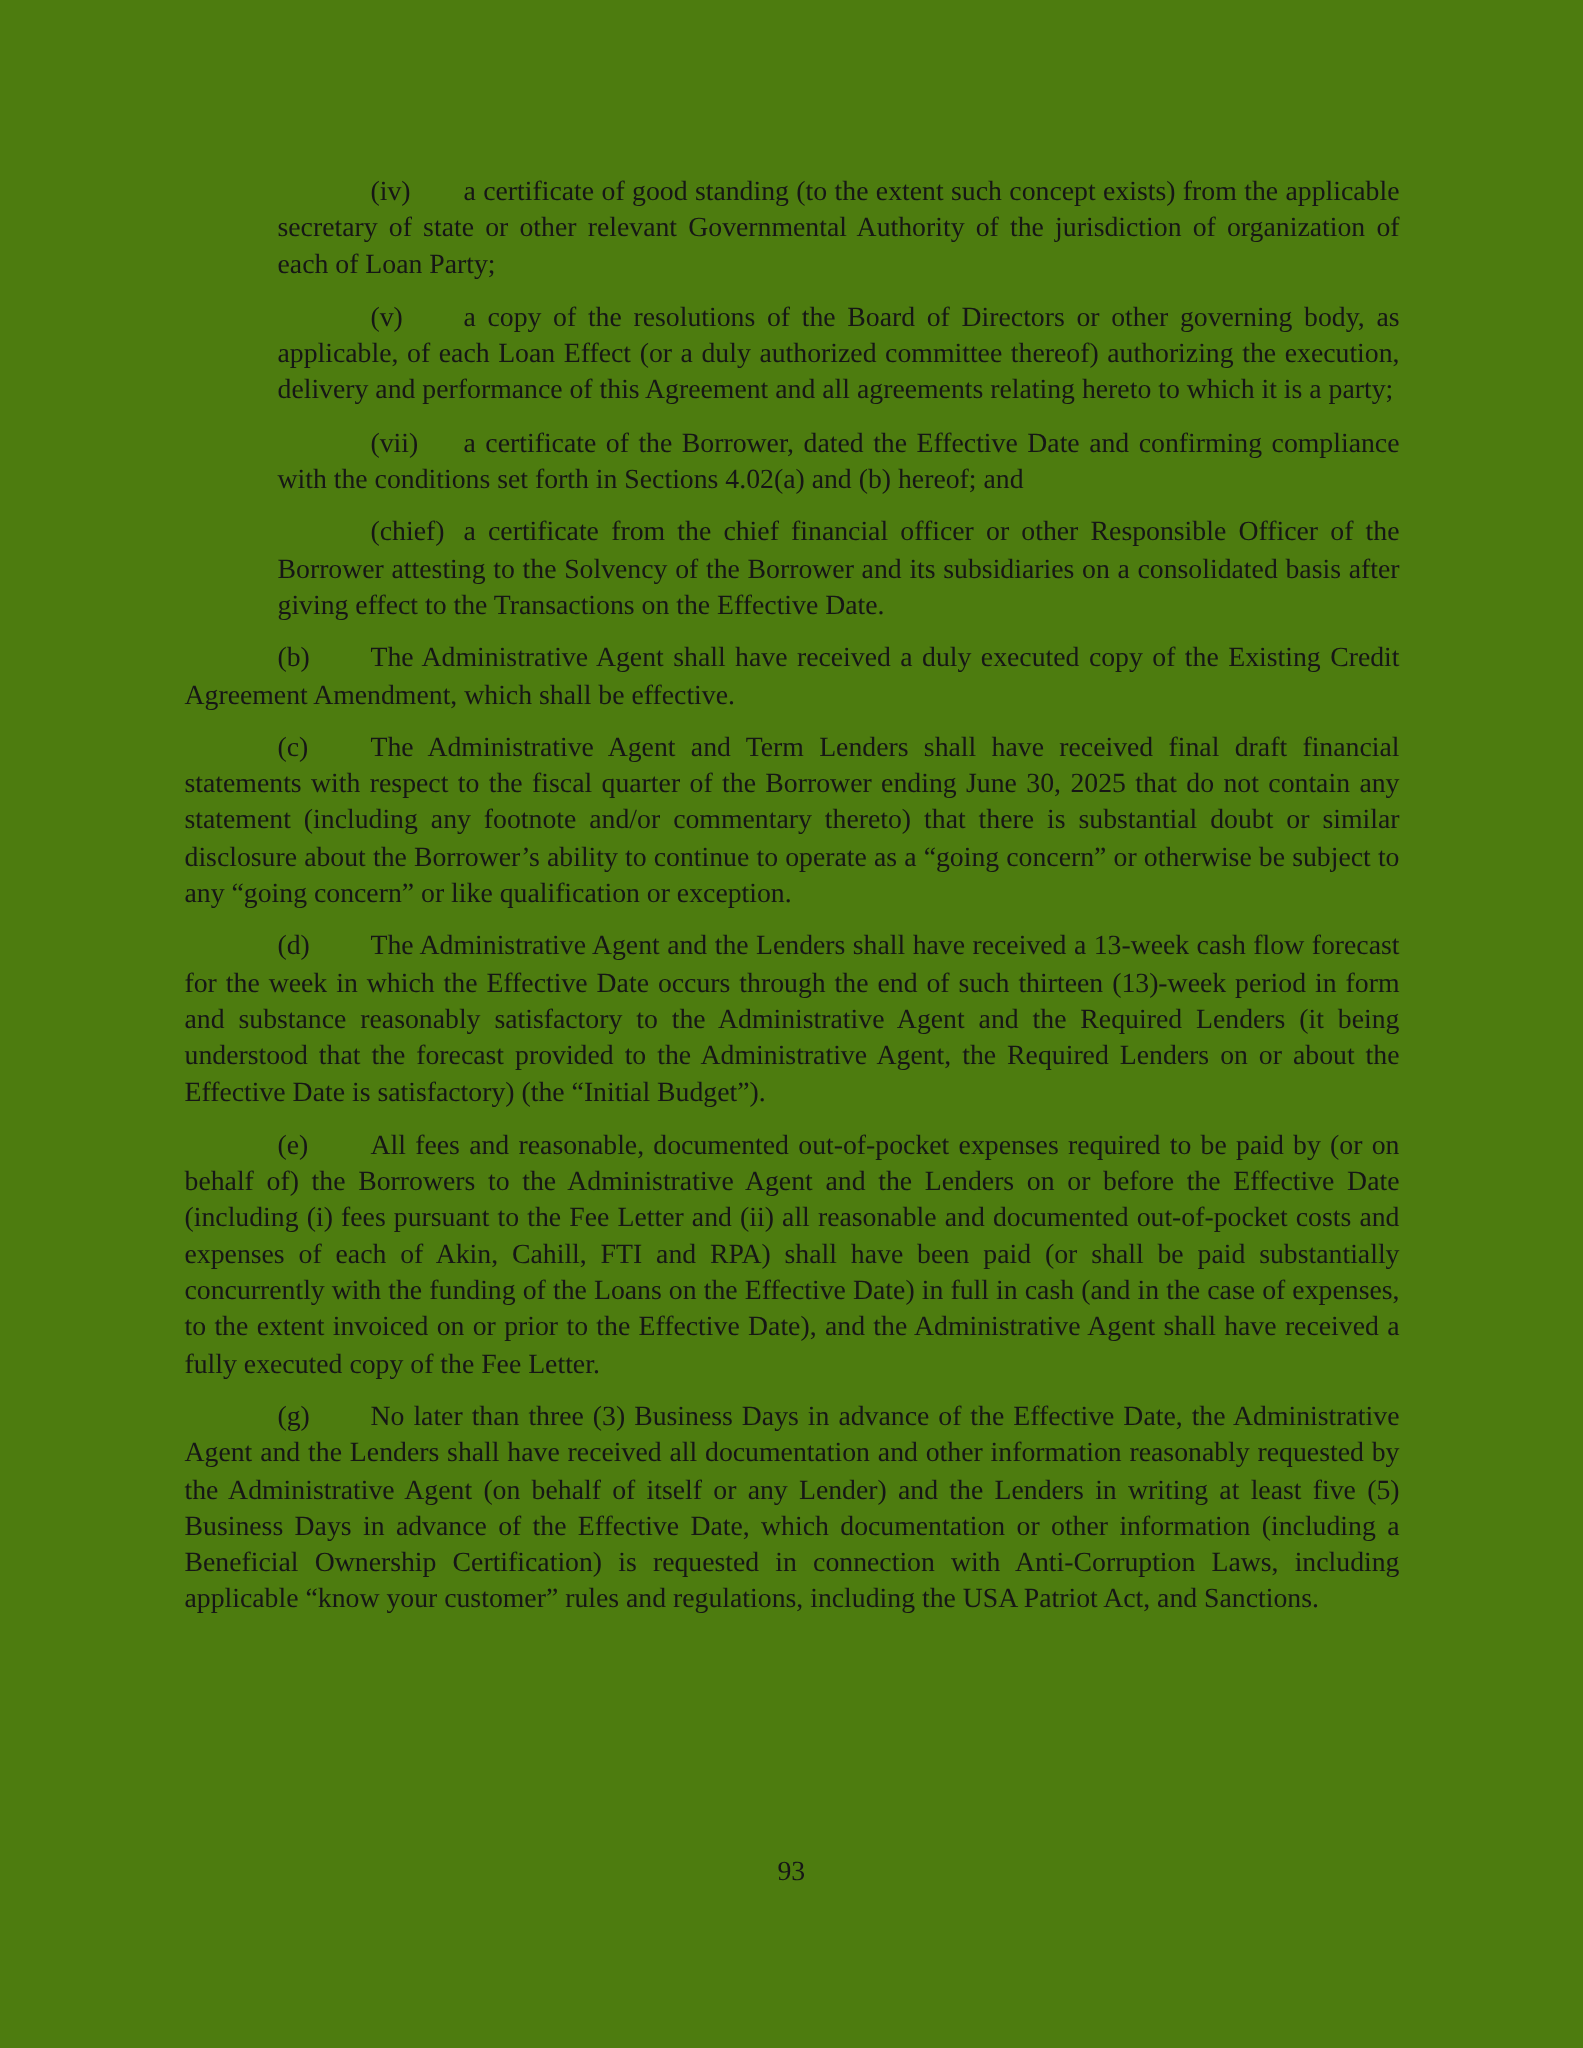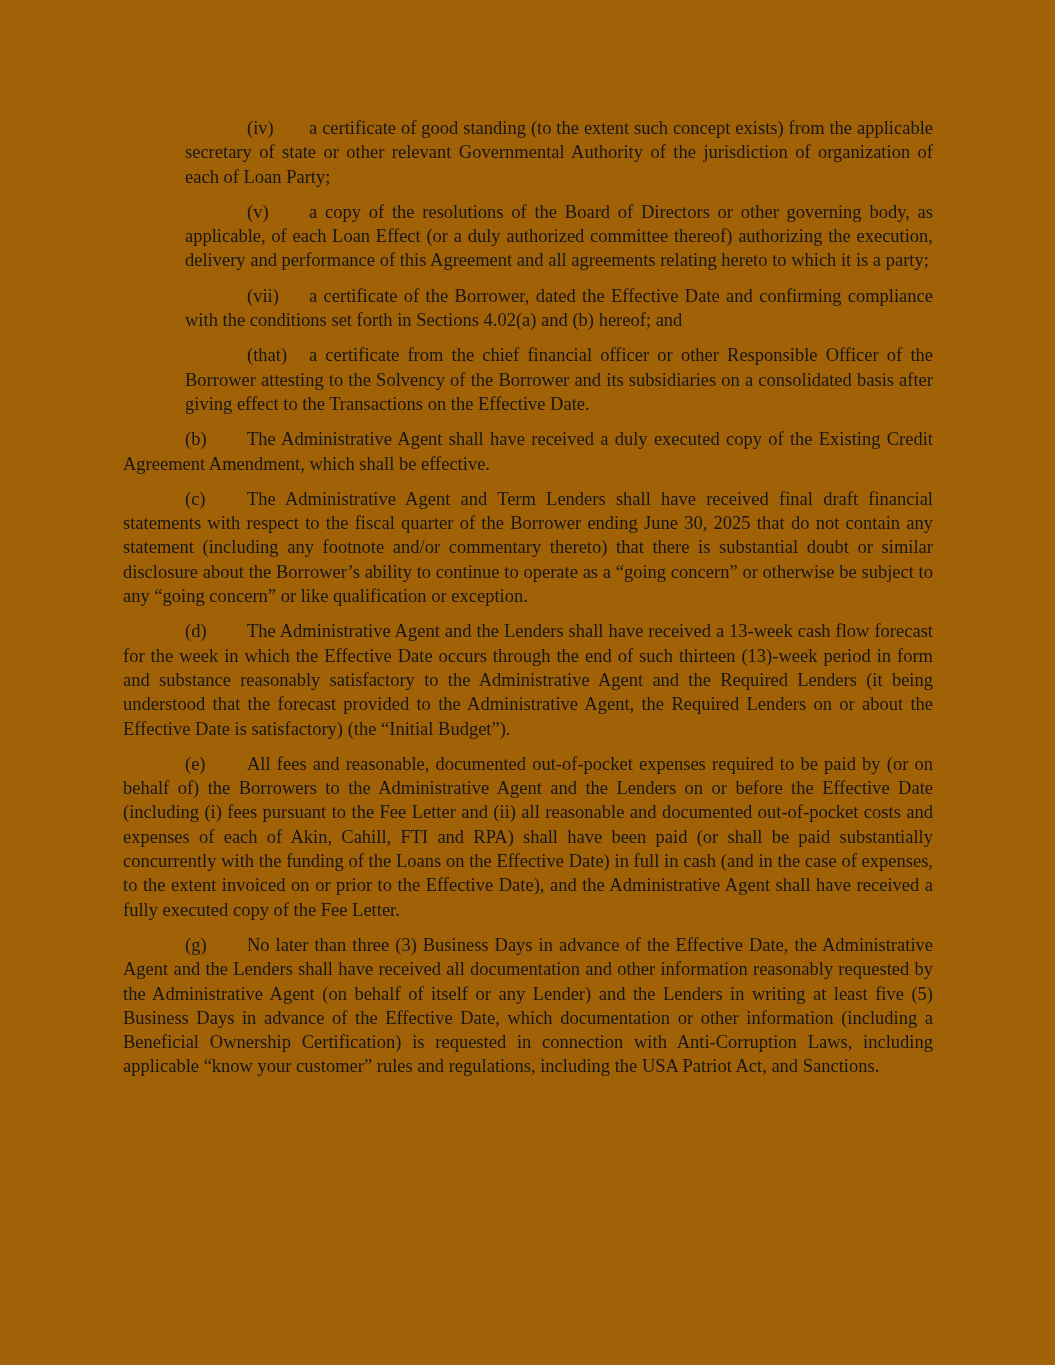--- a/index.html
+++ b/index.html
@@ -4,21 +4,21 @@
 <style>
   html, body {
     margin: 0;
     padding: 0;
     background: #ffffff;
   }
   .page {
     position: relative;
     width: 1055px;
     height: 1365px;
-    background: #a16207;
+    background: #4d7c0f;
     font-family: "Liberation Serif", "DejaVu Serif", serif;
     font-size: 18.5px;
     line-height: 24.3px;
     color: #161616;
     overflow: hidden;
   }
   .content {
     position: absolute;
     left: 123px;
     top: 116px;
@@ -52,26 +52,27 @@
 
 <div class="page">
   <div class="content">
   <p class="para sub"><span class="plabel">(iv)</span><span class="ptext"><span>a certificate of good standing (to the extent such concept exists) from the applicable secretary of state or other relevant Governmental Authority of the jurisdiction of organization of each of Loan Party;</span></span></p>
 
   <p class="para sub"><span class="plabel">(v)</span><span class="ptext"><span>a copy of the resolutions of the Board of Directors or other governing body, as applicable, of each Loan Effect (or a duly authorized committee thereof) authorizing the execution, delivery and performance of this Agreement and all agreements relating hereto to which it is a party;</span></span></p>
 
 
   <p class="para sub"><span class="plabel">(vii)</span><span class="ptext"><span>a certificate of the Borrower, dated the Effective Date and confirming compliance with the conditions set forth in </span><span class="seg-u">Sections 4.02(a)</span><span> and </span><span class="seg-u">(b)</span><span> hereof; and</span></span></p>
 
-  <p class="para sub"><span class="plabel">(that)</span><span class="ptext"><span>a certificate from the chief financial officer or other Responsible Officer of the Borrower attesting to the Solvency of the Borrower and its subsidiaries on a consolidated basis after giving effect to the Transactions on the Effective Date.</span></span></p>
+  <p class="para sub"><span class="plabel">(chief)</span><span class="ptext"><span>a certificate from the chief financial officer or other Responsible Officer of the Borrower attesting to the Solvency of the Borrower and its subsidiaries on a consolidated basis after giving effect to the Transactions on the Effective Date.</span></span></p>
 
   <p class="para"><span class="plabel">(b)</span><span class="ptext"><span>The Administrative Agent shall have received a duly executed copy of the Existing Credit Agreement Amendment, which shall be effective.</span></span></p>
 
   <p class="para"><span class="plabel">(c)</span><span class="ptext"><span>The Administrative Agent and Term Lenders shall have received final draft financial statements with respect to the fiscal quarter of the Borrower ending June 30, 2025 that do not contain any statement (including any footnote and/or commentary thereto) that there is substantial doubt or similar disclosure about the Borrower’s ability to continue to operate as a “going concern” or otherwise be subject to any “going concern” or like qualification or exception.</span></span></p>
 
   <p class="para"><span class="plabel">(d)</span><span class="ptext"><span>The Administrative Agent and the Lenders shall have received a 13-week cash flow forecast for the week in which the Effective Date occurs through the end of such thirteen (13)-week period in form and substance reasonably satisfactory to the Administrative Agent and the Required Lenders (it being understood that the forecast provided to the Administrative Agent, the Required Lenders on or about the Effective Date is satisfactory) (the “</span><span class="seg-u">Initial Budget</span><span>”).</span></span></p>
 
   <p class="para"><span class="plabel">(e)</span><span class="ptext"><span>All fees and reasonable, documented out-of-pocket expenses required to be paid by (or on behalf of) the Borrowers to the Administrative Agent and the Lenders on or before the Effective Date (including (i) fees pursuant to the Fee Letter and (ii) all reasonable and documented out-of-pocket costs and expenses of each of Akin, Cahill, FTI and RPA) shall have been paid (or shall be paid substantially concurrently with the funding of the Loans on the Effective Date) in full in cash (and in the case of expenses, to the extent invoiced on or prior to the Effective Date), and the Administrative Agent shall have received a fully executed copy of the Fee Letter.</span></span></p>
 
 
   <p class="para"><span class="plabel">(g)</span><span class="ptext"><span>No later than three (3) Business Days in advance of the Effective Date, the Administrative Agent and the Lenders shall have received all documentation and other information reasonably requested by the Administrative Agent (on behalf of itself or any Lender) and the Lenders in writing at least five (5) Business Days in advance of the Effective Date, which documentation or other information (including a Beneficial Ownership Certification) is requested in connection with Anti-Corruption Laws, including applicable “know your customer” rules and regulations, including the USA Patriot Act, and Sanctions.</span></span></p>
 </div>
+  <div class="page-number">93</div>
 </div>
 
 </body></html>

